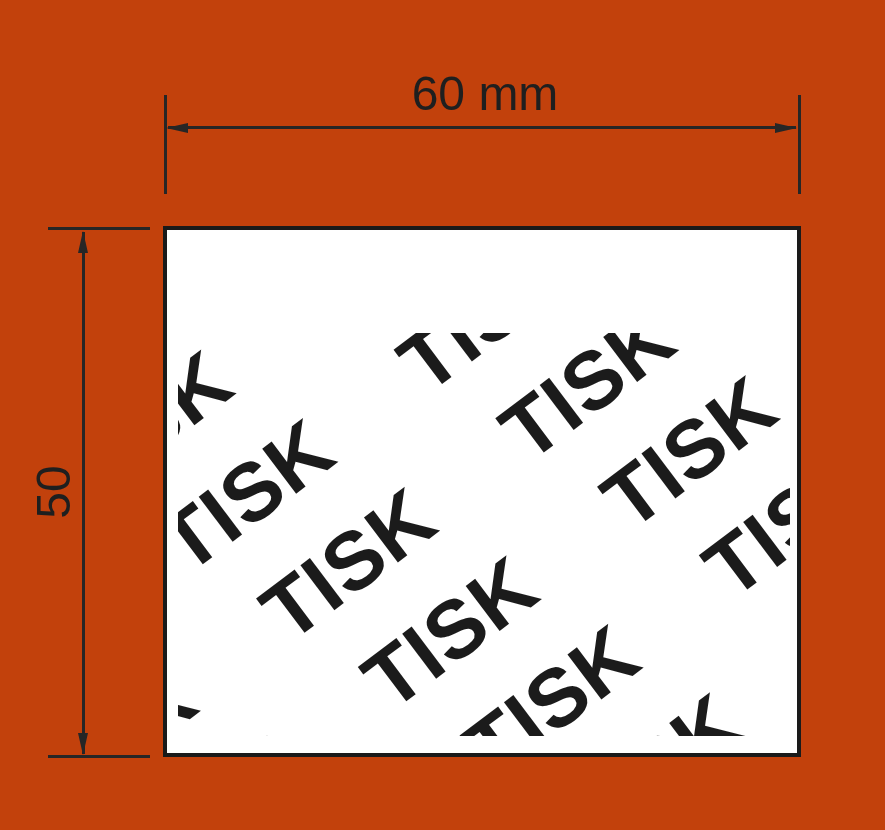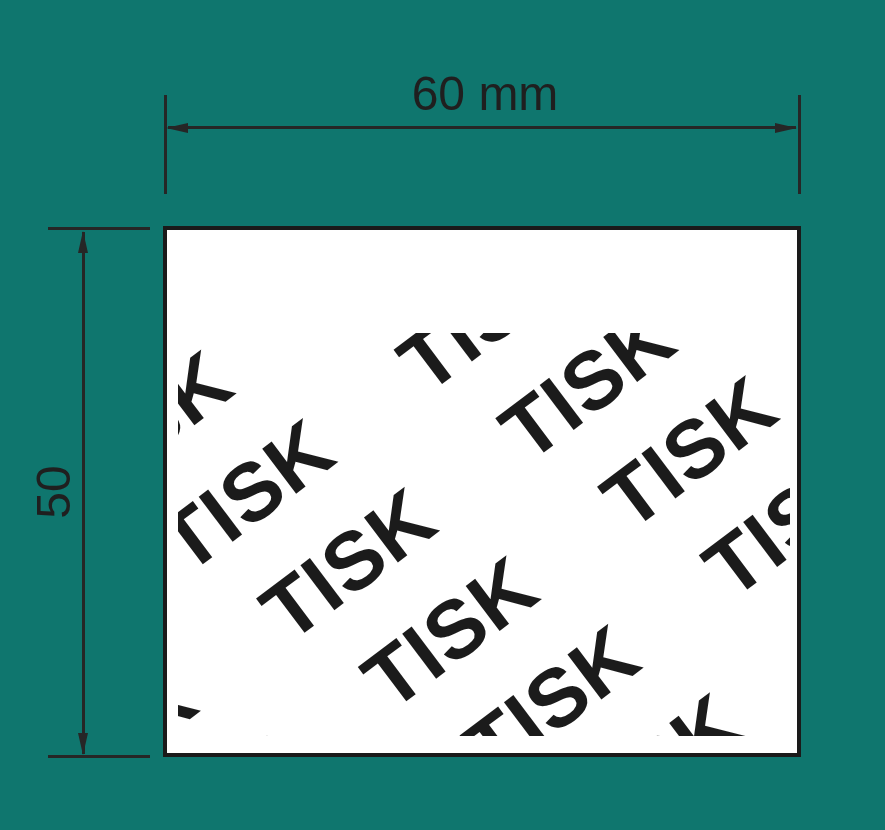--- a/index.html
+++ b/index.html
@@ -5,21 +5,21 @@
   html, body {
     margin: 0;
     padding: 0;
     background: #ffffff;
     font-family: "Liberation Sans", sans-serif;
   }
   .canvas {
     position: relative;
     width: 885px;
     height: 830px;
-    background: #0f766e;
+    background: #c2410c;
     overflow: hidden;
   }
   
   .dim-label {
     position: absolute;
     color: #1f1f1f;
     font-size: 48px;
     line-height: 1;
     white-space: nowrap;
   }

